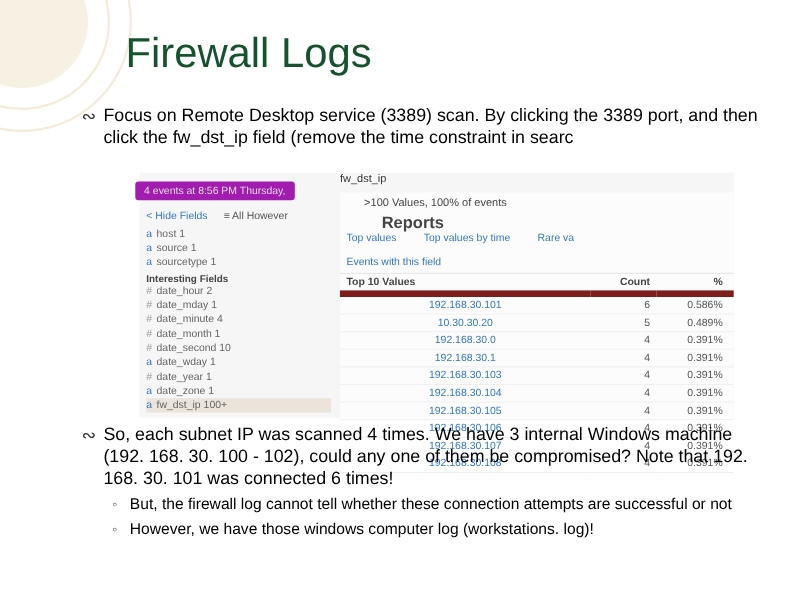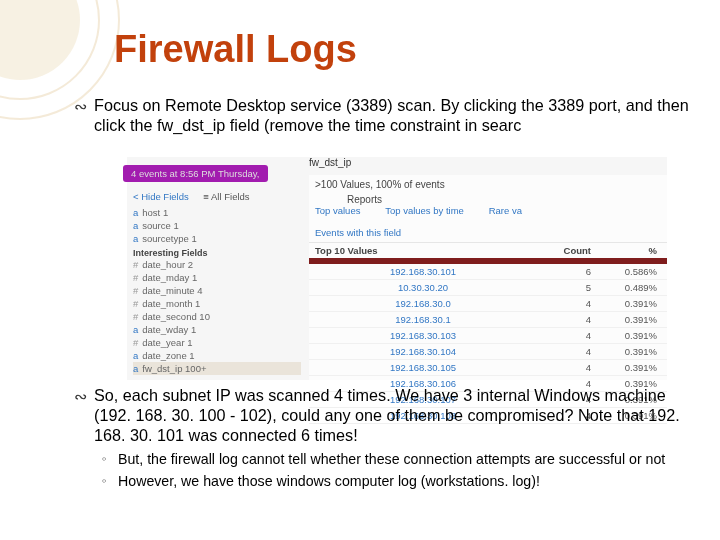--- a/index.html
+++ b/index.html
@@ -27,22 +27,22 @@
   }
   .deco .r1 { width: 120px; height: 120px; top: 20px; left: 20px; background: rgba(232,215,175,0.35); border: none; }
   .deco .r2 { width: 160px; height: 160px; top: 0; left: 0; }
   .deco .r3 { width: 200px; height: 200px; top: -20px; left: -20px; }
 
   h1.title {
     position: absolute;
     top: 28px;
     left: 114px;
     font-size: 38px;
-    font-weight: bold;
-    color: #c2410c;
+    font-weight: normal;
+    color: #14532d;
   }
 
   .content {
     position: absolute;
     top: 96px;
     left: 74px;
     width: 618px;
   }
 
   .bullet-row { display: flex; margin-bottom: 6px; }
@@ -99,31 +99,32 @@
     top: 18px;
     left: 182px;
     right: 0;
     bottom: 0;
     background: #fcfcfc;
   }
   .snap .right-pane .topline {
     font-size: 10px;
     color: #444;
     padding: 4px 6px 2px;
+    margin-left: 16px;
   }
   .snap .seltag {
     position: absolute;
     right: 0; top: 20px;
     font-size: 9px; color: #888;
   }
   .snap .right-pane .reports {
     padding: 2px 6px 4px;
     font-size: 10px;
   }
-  .snap .right-pane .reports .hdr { color: #444; font-weight: normal; font-size: 10px; padding-left: 32px; }
+  .snap .right-pane .reports .hdr { color: #444; font-weight: bold; font-size: 15px; padding-left: 32px; }
   .snap .right-pane .reports .lnk { color: #3277c4; display: inline-block; margin-right: 22px; font-size: 9.5px; }
   .snap .right-pane .reports .row2 { margin-top: 11px; }
   .snap .right-pane table {
     width: 100%;
     border-collapse: collapse;
     font-size: 9.5px;
   }
   .snap .right-pane th {
     text-align: left;
     color: #444;
@@ -181,21 +182,21 @@
 </div>
 
 <div class="snap">
   <div class="header-bar">fw_dst_ip</div>
   <div class="black-bubble">4 events at 8:56 PM Thursday,</div>
   <div class="seltag">Sel</div>
 
   <div class="left-pane">
     <div class="hfcontrols">
       <span>&lt; Hide Fields</span>
-      <span class="af">≡ All Fields</span>
+      <span class="af">≡ All However</span>
     </div>
     <div id="selected-fields">
         <div class="fld"><span class="a">a</span>host 1</div>
         <div class="fld"><span class="a">a</span>source 1</div>
         <div class="fld"><span class="a">a</span>sourcetype 1</div>
       </div>
     <div class="sect">Interesting Fields</div>
     <div id="interesting-fields">
         <div class="fld"><span class="h">#</span>date_hour 2</div>
         <div class="fld"><span class="h">#</span>date_mday 1</div>

